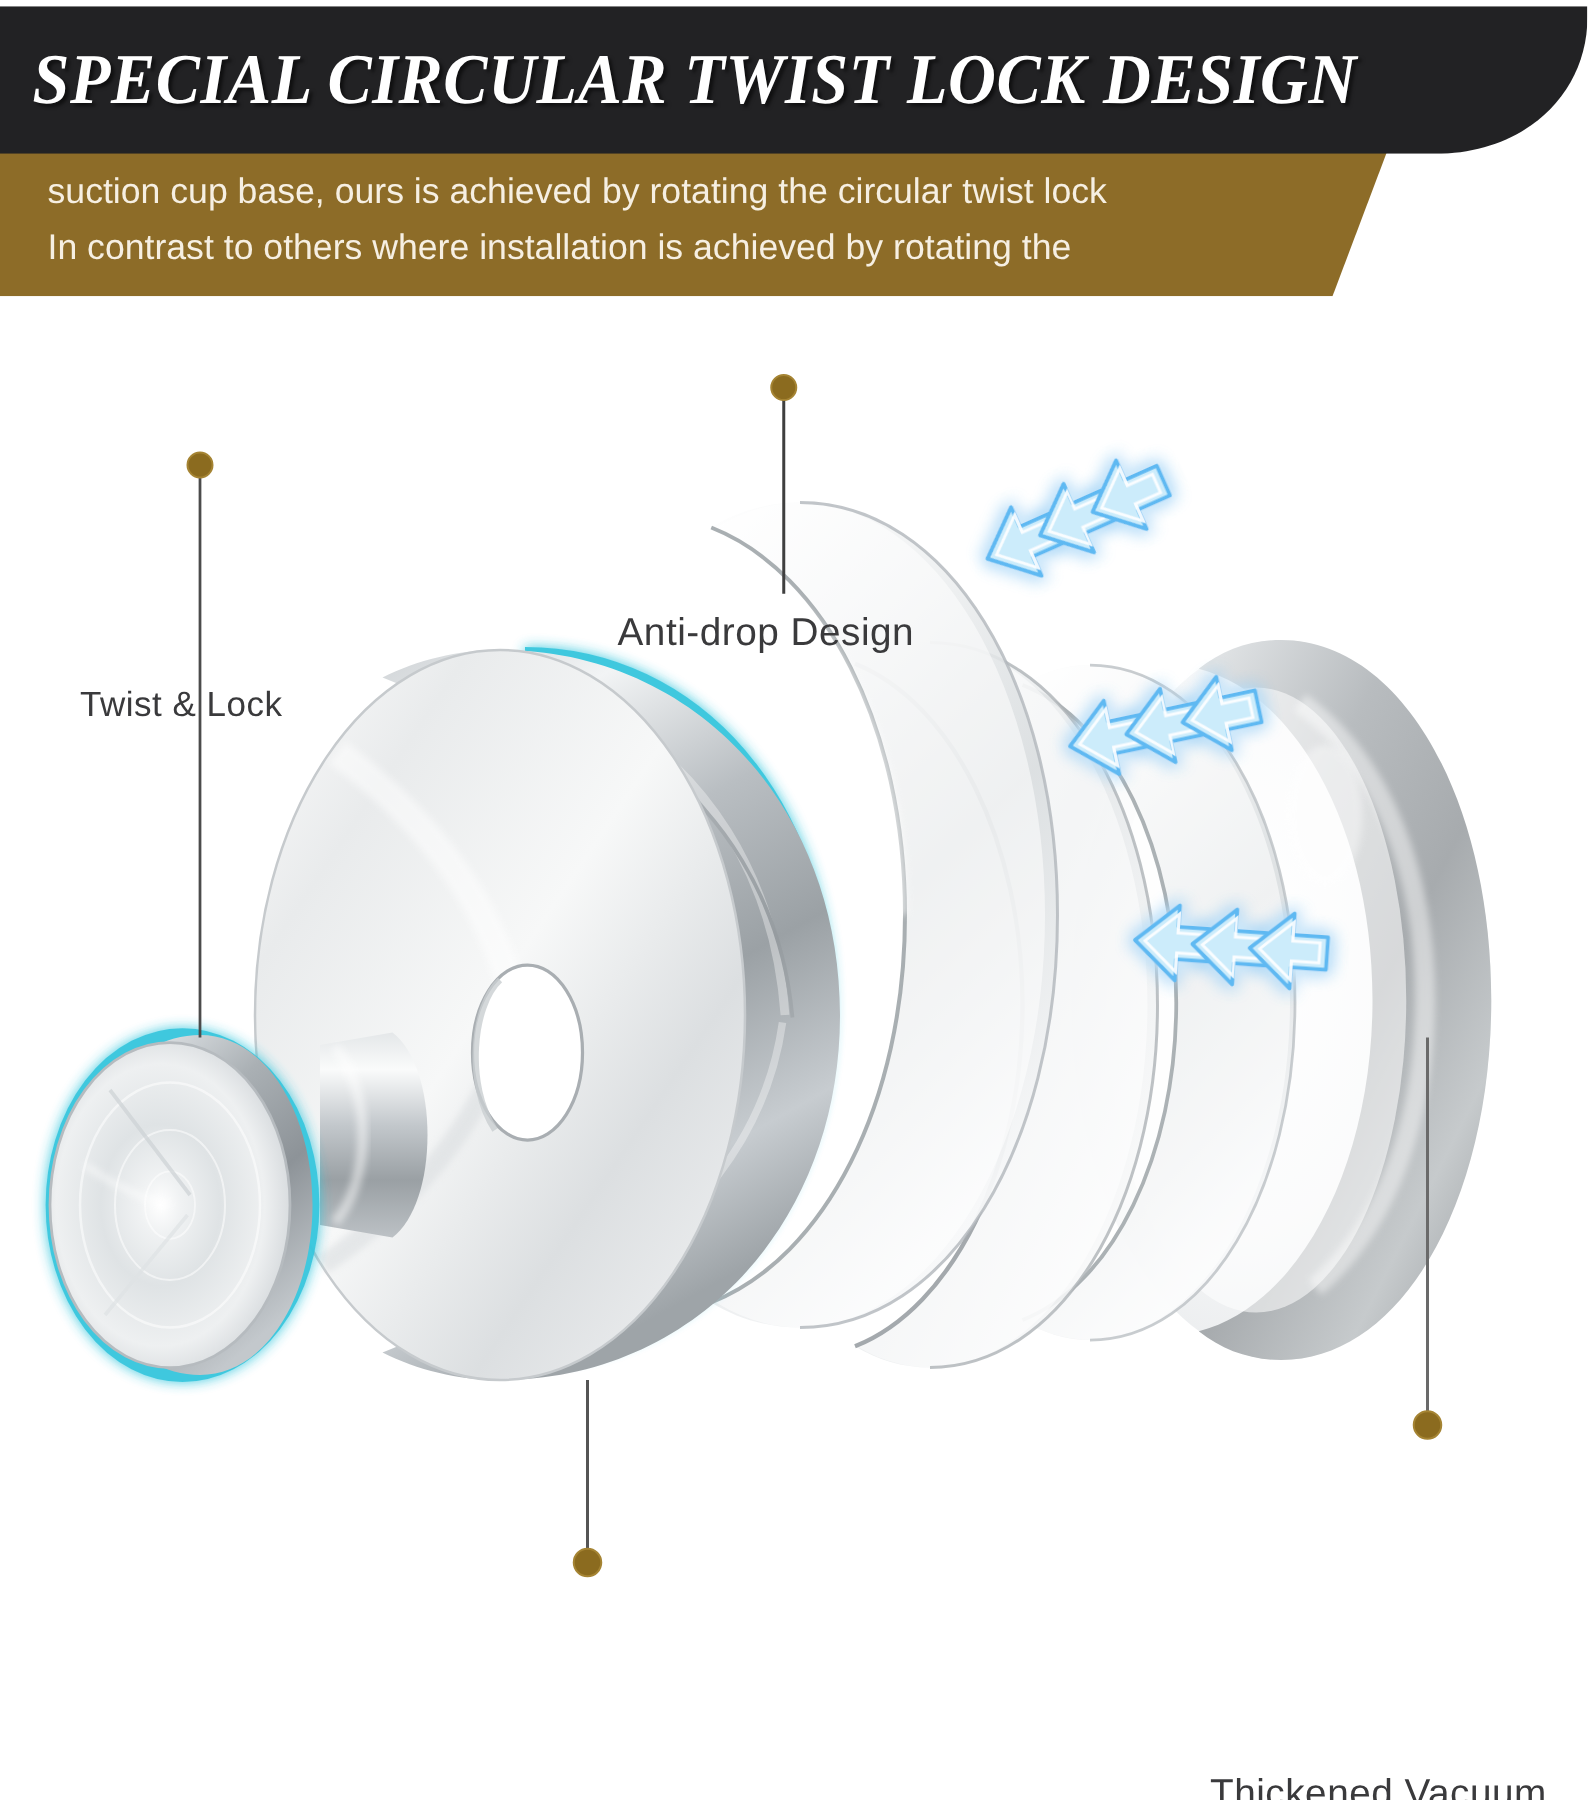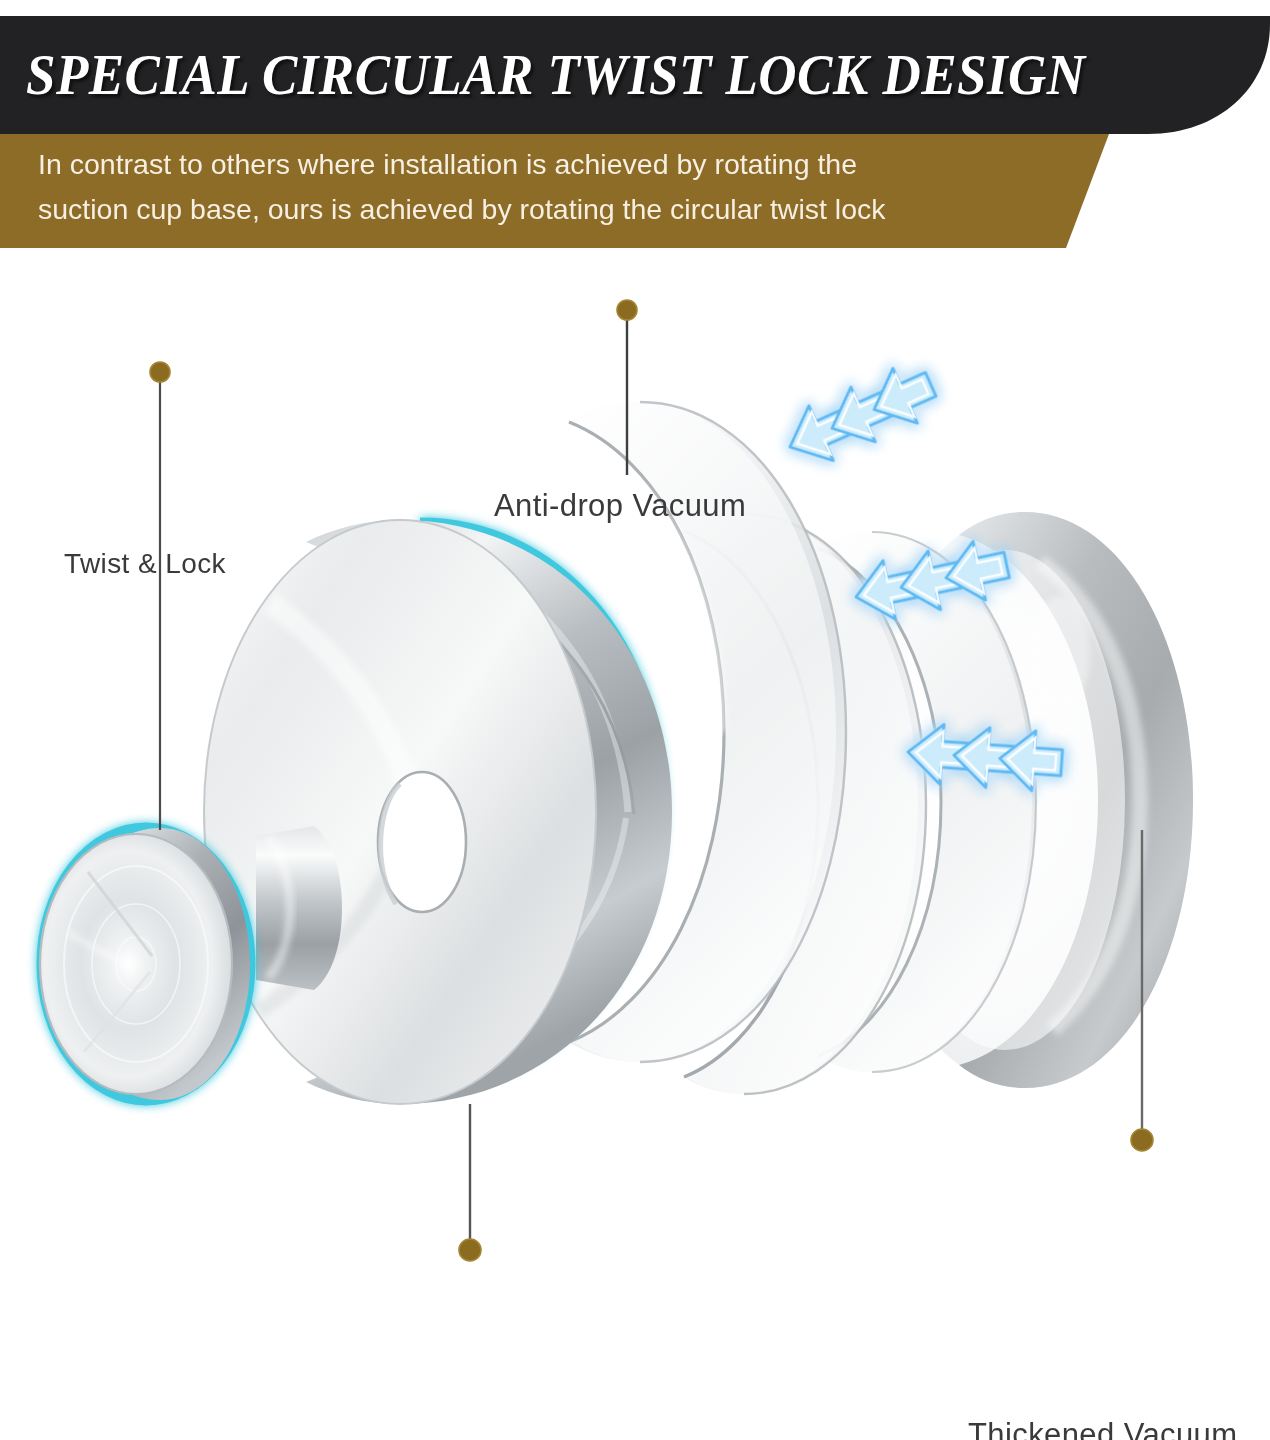--- a/index.html
+++ b/index.html
@@ -5,21 +5,21 @@
   * { margin:0; padding:0; box-sizing:border-box; }
   html, body { width:1270px; height:1440px; }
   body {
     background:#ffffff;
     font-family:"Liberation Sans", sans-serif;
     position:relative;
     overflow:hidden;
   }
 
   
-  #header-block { position:absolute; left:0; top:16px; width:1270px; height:232px;border-radius:26px; }
+  #header-block { position:absolute; left:0; top:5px; width:1270px; height:232px;border-radius:26px; }
 
   .gold-band {
     position:absolute; left:0; top:110px; width:1270px; height:122px;
   }
   .gold-band svg { display:block; }
 
   .black-band {
     position:absolute; left:0; top:0; width:1270px; height:118px;
   }
   .black-band svg { display:block; }
@@ -79,22 +79,22 @@
 
   <div class="black-band">
     <svg width="1270" height="118" viewBox="0 0 1270 118" xmlns="http://www.w3.org/2000/svg">
       <path d="M0,0 L1270,0 L1270,8 C1270,72 1218,118 1148,118 L0,118 Z" fill="#222224"></path>
     </svg>
   </div>
 
   <h1 id="headline">SPECIAL CIRCULAR TWIST LOCK DESIGN</h1>
 
   <div id="subtitle">
+    <span>suction cup base, ours is achieved by rotating the circular twist lock</span>
     <span>In contrast to others where installation is achieved by rotating the</span>
-    <span>suction cup base, ours is achieved by rotating the circular twist lock</span>
   </div>
 </div>
 
 <div id="stage">
 
   <svg id="product-svg" width="1270" height="1208" viewBox="0 0 1270 1208" xmlns="http://www.w3.org/2000/svg">
     <defs>
 
       <linearGradient id="gDiscFace" x1="0" y1="0" x2="1" y2="1">
         <stop offset="0%" stop-color="#fdfdfd"></stop>
@@ -325,19 +325,19 @@
       <line x1="470" y1="872" x2="470" y2="1008" stroke="#555555" stroke-width="2.4"></line>
       <circle cx="470" cy="1018" r="11" fill="#8b6b1f" stroke="#a58433" stroke-width="1.6"></circle>
 
       <line x1="1142" y1="598" x2="1142" y2="898" stroke="#6a6a6a" stroke-width="2.4"></line>
       <circle cx="1142" cy="908" r="11" fill="#8b6b1f" stroke="#a58433" stroke-width="1.6"></circle>
     </g>
   </svg>
 
   <div class="callout-label" id="label-twist-lock">Twist &amp; Lock</div>
 
-  <div class="callout-label" id="label-anti-drop">Anti-drop Vacuum</div>
+  <div class="callout-label" id="label-anti-drop">Anti-drop Design</div>
 
   <div class="callout-label" id="label-vacuum">
     <span class="l1">Thickened Vacuum</span>
     <span class="l2">Suction Cup Base</span>
   </div>
 </div>
 
 </body></html>

